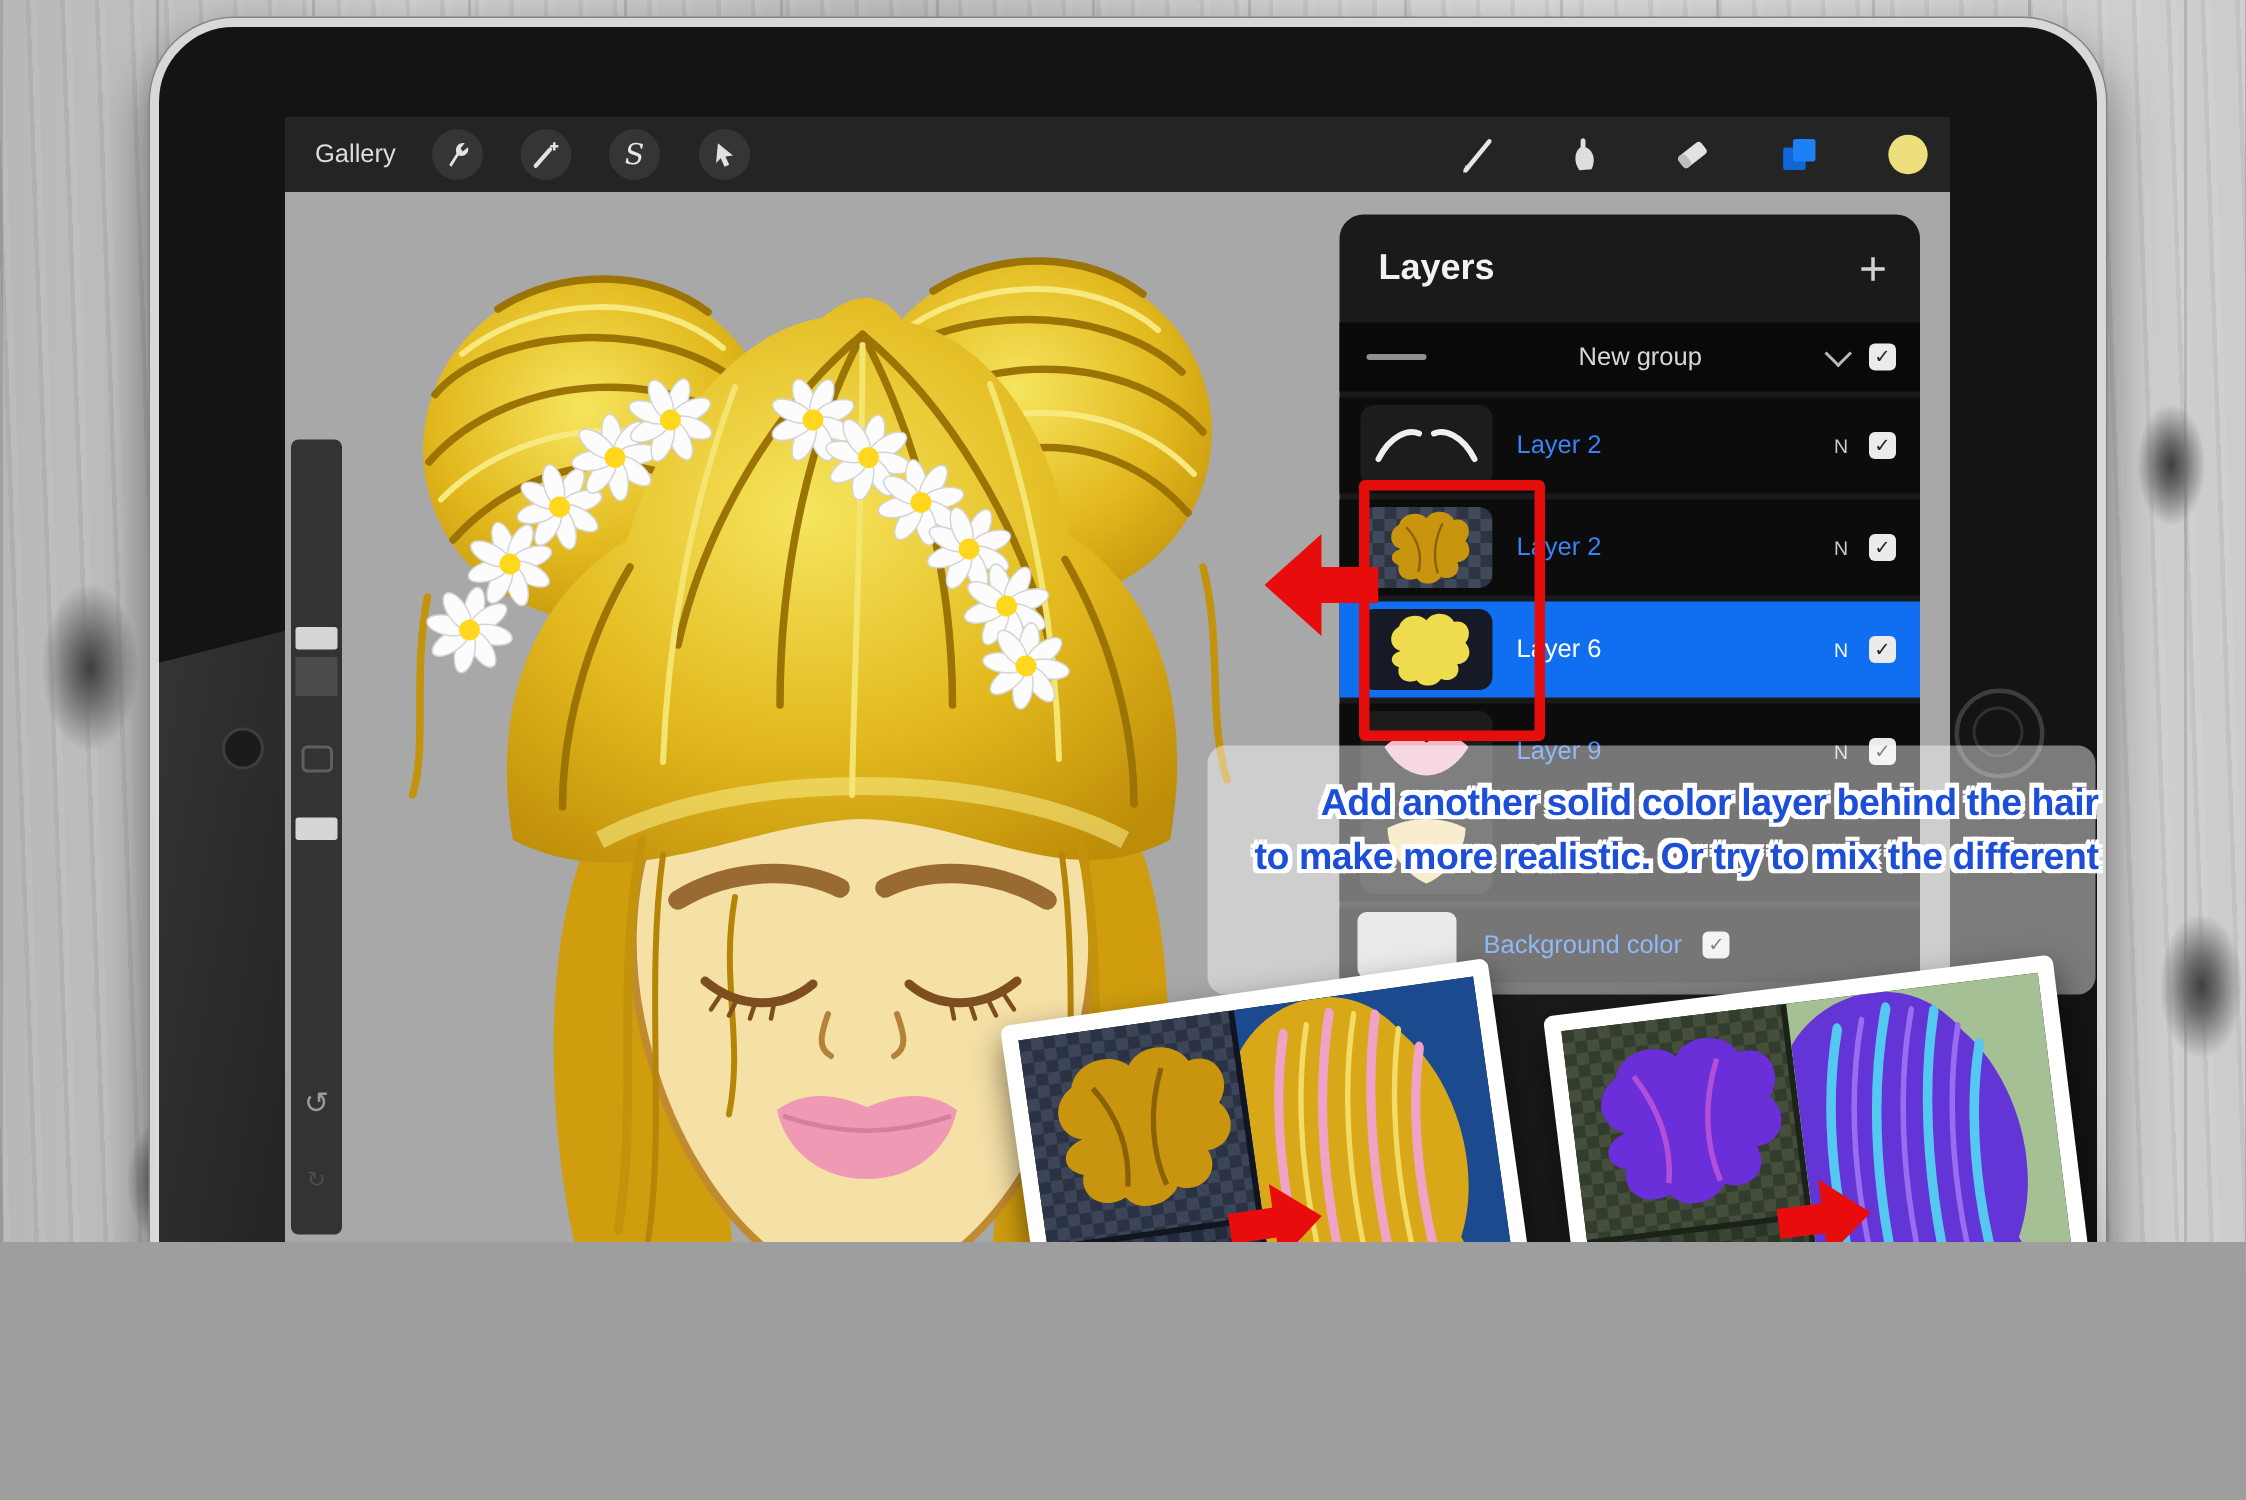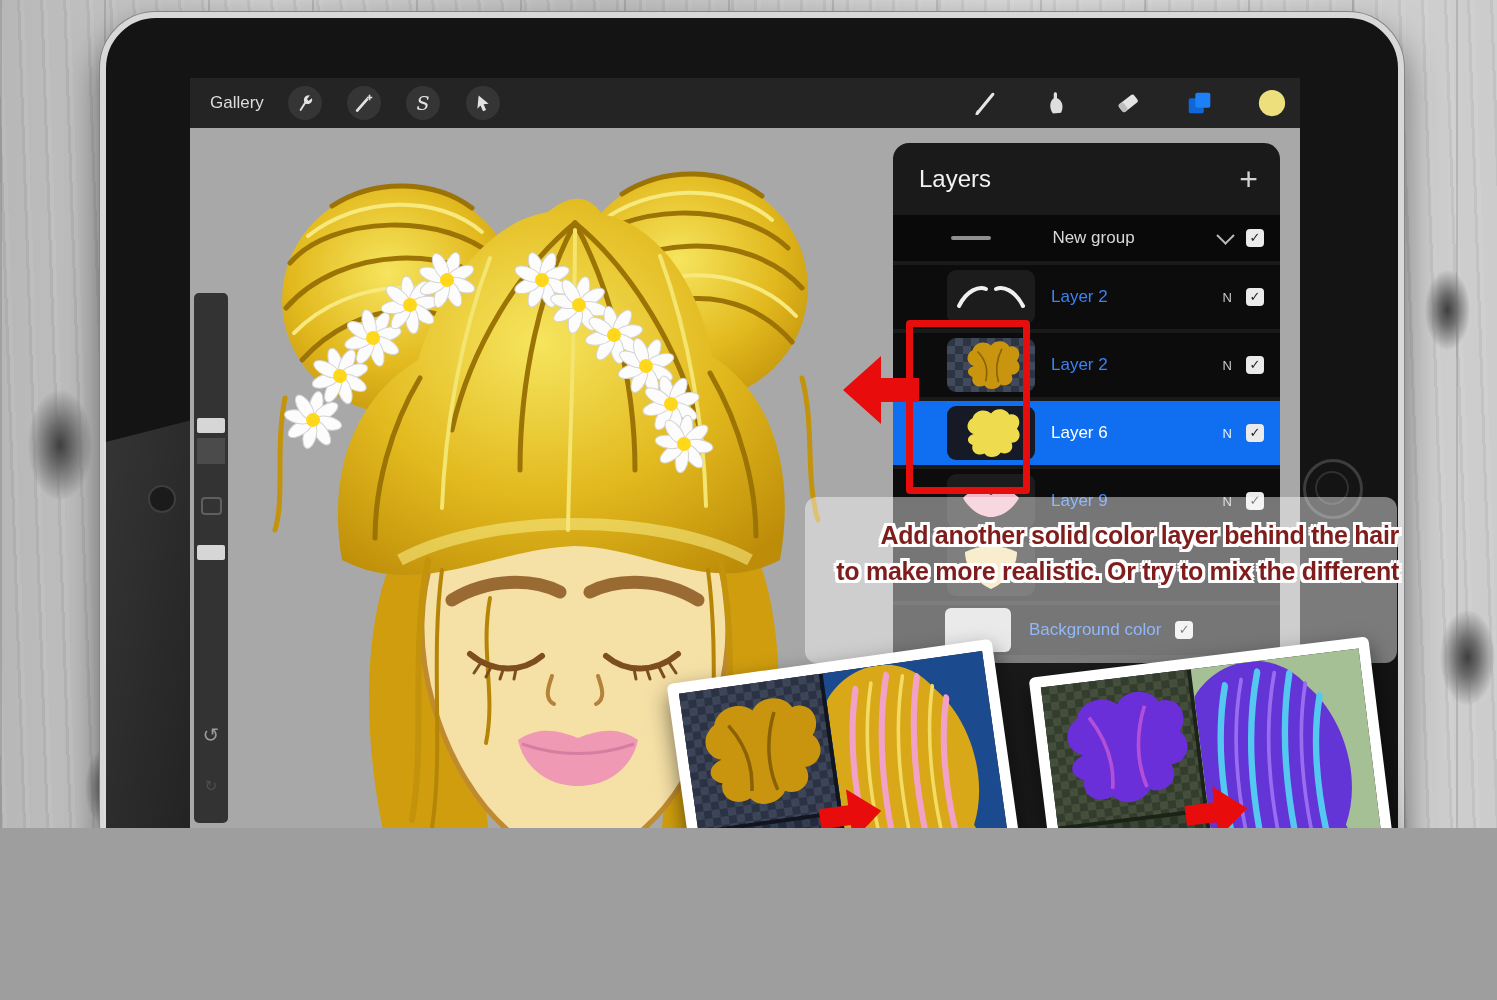--- a/index.html
+++ b/index.html
@@ -40,23 +40,23 @@
            border-radius:5px;z-index:7;}
   .s-handle{position:absolute;left:3px;width:28px;height:15px;background:#d6d6d6;border-radius:2px;}
   .s-block{position:absolute;left:3px;top:145px;width:28px;height:26px;background:#4b4b4b;}
   .s-modify{position:absolute;left:7px;top:204px;width:17px;height:14px;border:2px solid #5f5f5f;border-radius:4px;}
   .s-undo{position:absolute;left:0;width:34px;text-align:center;color:#9a9a9a;font-size:20px;}
   .s-redo{position:absolute;left:0;width:34px;text-align:center;color:#4e4e4e;font-size:15px;}
   
   .panel{position:absolute;left:893px;top:143px;width:387px;height:770px;background:#1a1a1a;
          border-radius:16px 16px 0 0;z-index:10;}
   .p-head{height:72px;display:flex;align-items:center;}
-  .p-title{margin-left:26px;color:#f2f2f2;font-size:24px;font-weight:normal;}
+  .p-title{margin-left:26px;color:#f2f2f2;font-size:24px;font-weight:bold;}
   .p-plus{margin-left:auto;margin-right:22px;color:#d2d2d2;font-size:32px;font-weight:300;}
-  .prow{height:64px;margin-bottom:4px;background:#0c0c0c;display:flex;align-items:center;position:relative;padding-left:40px;}
+  .prow{height:64px;margin-bottom:4px;background:#0c0c0c;display:flex;align-items:center;position:relative;}
   .prow.group{height:46px;background:#090909;}
   .prow.sel{background:#0f6ff0;}
   .prow.bgc{height:50px;}
   .thumb{width:88px;height:54px;margin-left:14px;margin-right:16px;border-radius:9px;background:#1d2130;
          position:relative;overflow:hidden;flex:none;}
   .gline{width:40px;height:4px;background:#8f8f8f;border-radius:2px;margin-left:18px;}
   .glabel{position:absolute;left:104px;right:90px;text-align:center;color:#d8d8d8;font-size:17px;}
   .rlabel{color:#3b82f6;font-size:17px;}
   .sel .rlabel{color:#ffffff;}
   .blend{margin-left:auto;color:#c9c9c9;font-size:13px;}
@@ -67,21 +67,21 @@
         transform:rotate(45deg) translate(-2px,-2px);}
   .checker{background-color:var(--c1);
     background-image:linear-gradient(45deg,var(--c2) 25%,transparent 25%,transparent 75%,var(--c2) 75%),
                      linear-gradient(45deg,var(--c2) 25%,transparent 25%,transparent 75%,var(--c2) 75%);
     background-position:0 0,8px 8px;background-size:16px 16px;}
   .swatch{width:66px;height:44px;margin-left:12px;margin-right:18px;background:#dadada;border-radius:6px;flex:none;}
   
   .band{position:absolute;left:805px;top:497px;width:592px;height:166px;border-radius:12px;
         background:rgba(255,255,255,0.44);z-index:30;}
   .redtext{position:absolute;right:98px;top:517px;width:640px;text-align:right;z-index:31;}
-  .redline{font-weight:bold;font-size:25px;line-height:36px;letter-spacing:-0.3px;color:#7f1d1d;
+  .redline{font-weight:bold;font-size:25px;line-height:36px;letter-spacing:-0.3px;color:#1d4ed8;
     text-shadow:-3px -3px 0 #fff,3px -3px 0 #fff,-3px 3px 0 #fff,3px 3px 0 #fff,
                 -3px 0 0 #fff,3px 0 0 #fff,0 3px 0 #fff,0 -3px 0 #fff;}
   .redrect{position:absolute;left:906px;top:320px;width:110px;height:160px;border:7px solid #e60d0d;
            border-radius:4px;z-index:20;}
   .redarrow{position:absolute;left:843px;top:350px;z-index:20;}
   
   .card{position:absolute;background:#ffffff;border-radius:6px;padding:11px;
         box-shadow:0 10px 22px rgba(0,0,0,0.55);z-index:40;}
   .card-l{left:686px;top:660px;width:306px;height:280px;transform:rotate(-8deg);}
   .card-r{left:1046px;top:656px;width:320px;height:284px;transform:rotate(-7deg);}

